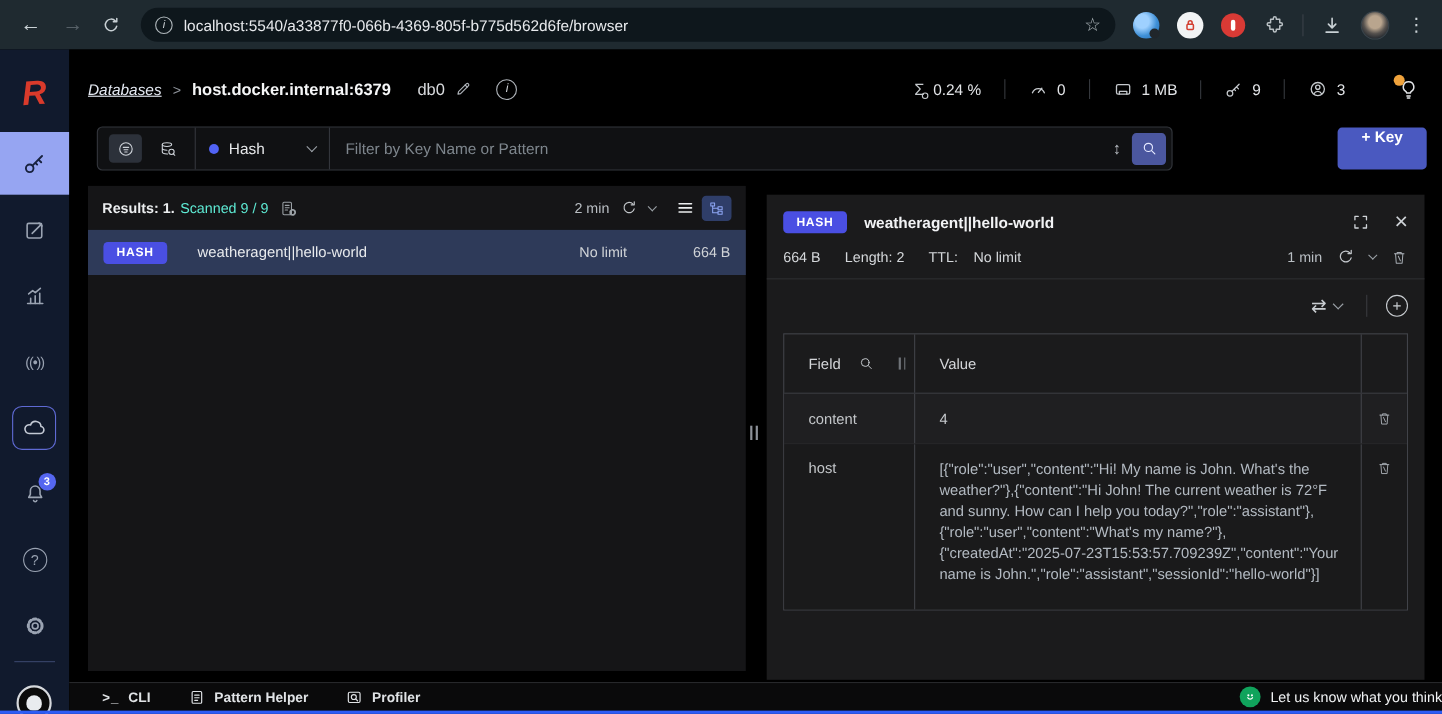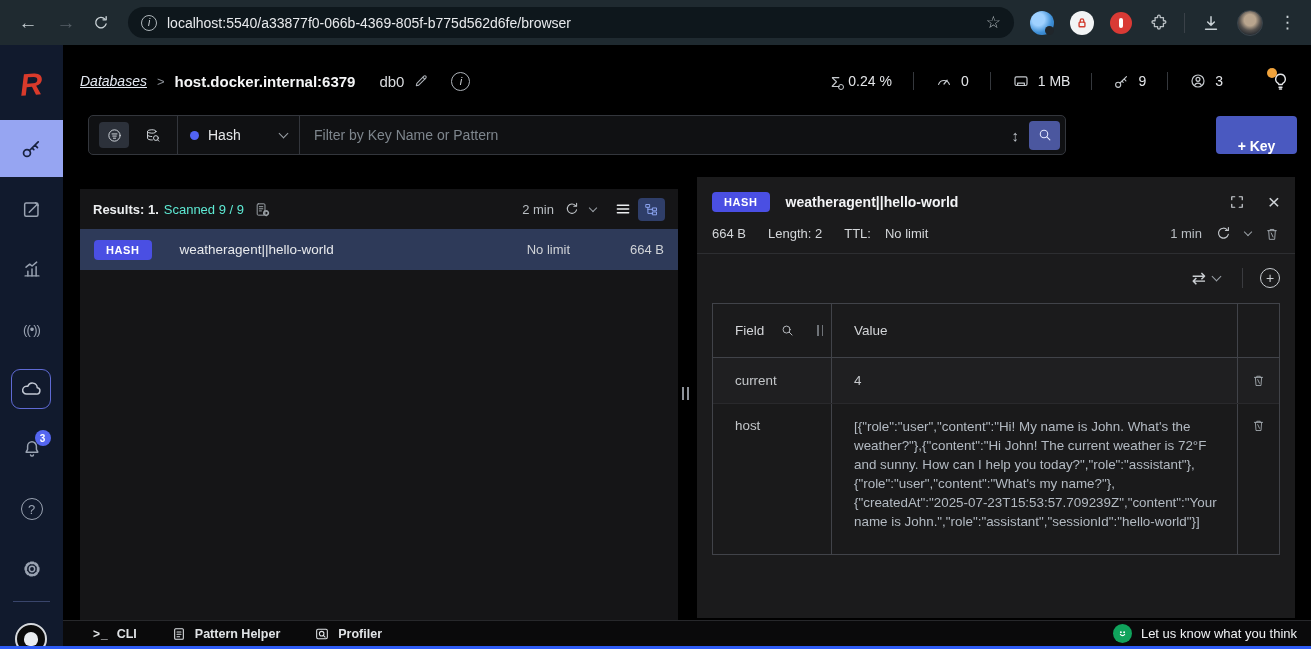--- a/index.html
+++ b/index.html
@@ -68,24 +68,24 @@
   .fbtn { width:30px; height:26px; border-radius:4px; display:flex; align-items:center; justify-content:center; color:#cfd4da; cursor:pointer; }
   .fbtn.on { background:#2c313a; }
   .fdrop { display:flex; align-items:center; gap:9px; width:122px; padding:0 12px; height:100%; border-right:1px solid #33363c; cursor:pointer; }
   .fdot { width:9px; height:9px; border-radius:50%; background:#5163f5; }
   .fdrop-label { font-size:14px; color:#e6e8ea; flex:1; }
   #filter-input { flex:1; background:transparent; border:0; outline:none; color:#dfe2e5; font-size:14px; font-family:"Liberation Sans",sans-serif; padding:0 14px; }
   #filter-input::placeholder { color:#7e868d; }
   .updown { color:#b9bec4; font-size:15px; margin-right:10px; cursor:pointer; }
   .search-btn { width:31px; height:29px; background:#4b579f; border-radius:4px; display:flex; align-items:center; justify-content:center; color:#e4e8ff; margin-right:5px; cursor:pointer; }
   #bulk-btn { position:absolute; left:1015px; top:71px; height:38px; width:129px; border:1px solid #3d4b82; border-radius:4px; display:flex; align-items:center; justify-content:center; gap:10px; color:#f0f1f3; font-size:14px; font-weight:bold; cursor:pointer; background:#0b0c10; }
-  #addkey-btn { position:absolute; left:1153px; top:71px; height:38px; width:81px; background:#4a59c0; border-radius:4px; display:flex; align-items:flex-end; justify-content:center; color:#fff; font-size:14px; font-weight:bold; cursor:pointer; }
-
-  
-  #left-panel { position:absolute; left:17px; top:144px; width:598px; height:441px; background:#151517; }
+  #addkey-btn { position:absolute; left:1153px; top:71px; height:38px; width:81px; background:#4a59c0; border-radius:4px; display:flex; align-items:flex-start; justify-content:center; color:#fff; font-size:14px; font-weight:bold; cursor:pointer; }
+
+  
+  #left-panel { position:absolute; left:17px; top:124px; width:598px; height:441px; background:#151517; }
   .lp-head { height:40px; display:flex; align-items:center; padding:0 13px; font-size:13px; }
   .res-bold { color:#eceef0; font-weight:bold; }
   .res-grey { color:#5eead4; margin-left:5px; }
   .lp-head .docgear { margin-left:10px; color:#9ba1a6; cursor:pointer; }
   .lp-right { margin-left:auto; display:flex; align-items:center; gap:10px; }
   .mins { color:#b9bec3; font-size:13px; }
   .ref { color:#c2c6ca; cursor:pointer; }
   .viewtoggles { display:flex; align-items:center; gap:6px; margin-left:8px; }
   .vt-list { color:#eceef0; cursor:pointer; }
   .vt-tree { width:27px; height:23px; background:#2f3e69; border-radius:4px; display:flex; align-items:center; justify-content:center; color:#8fa7f5; cursor:pointer; }
@@ -131,21 +131,21 @@
   .kv-row .fieldtxt { color:#c3c6c9; }
   .kv-row.r2 .kv-col-field { align-items:flex-start; padding-top:14px; }
   .kv-row.r2 .kv-col-value { align-items:flex-start; padding:13px 18px 0 22px; color:#b3bac2; line-height:19px; word-break:break-word; }
   .kv-row.r2 .kv-col-actions { align-items:flex-start; padding-top:14px; }
   .trash { color:#a5abb1; cursor:pointer; }
 
   
   #bottom-bar { position:absolute; left:0; right:0; bottom:3px; height:26px; background:#0a0a0b; border-top:1px solid #27282b; display:flex; align-items:center; padding-left:30px; gap:34px; }
   .bitem { display:flex; align-items:center; gap:8px; color:#e0e3e6; font-size:12.5px; font-weight:bold; cursor:pointer; }
   .cli-glyph { font-size:12px; letter-spacing:1px; }
-  .feedback { margin-left:auto; margin-right:14px; display:flex; align-items:center; gap:9px; cursor:pointer; }
+  .feedback { margin-left:auto; display:flex; align-items:center; gap:9px; cursor:pointer; }
   .fb-circle { width:19px; height:19px; border-radius:50%; background:#10a35c; display:flex; align-items:center; justify-content:center; color:#fff; }
   .fb-label { font-size:13px; color:#f0f2f4; font-weight:normal; }
 
   #bottom-strip { position:absolute; left:0; bottom:0; width:1311px; height:3px; background:#2e5cf6; z-index:9; }
 </style>
 </head>
 <body>
 
 <svg width="0" height="0" style="position:absolute">
   <defs>
@@ -553,21 +553,21 @@
             </div>
           <div class="kv-col-actions"></div>
         </div>
         <div class="col-resize">
             <i></i>
             <i></i>
           </div>
 
         <div class="kv-row r1">
           <div class="kv-col-field">
-              <span class="fieldtxt">current</span>
+              <span class="fieldtxt">content</span>
             </div>
           <div class="kv-col-value">4</div>
           <div class="kv-col-actions">
               <span class="trash">
                 <svg class="ic" width="15" height="15" viewBox="0 0 24 24" style="stroke-width:1.4">
                   <use href="#sym-trash"></use>
                 </svg>
               </span>
             </div>
         </div>

